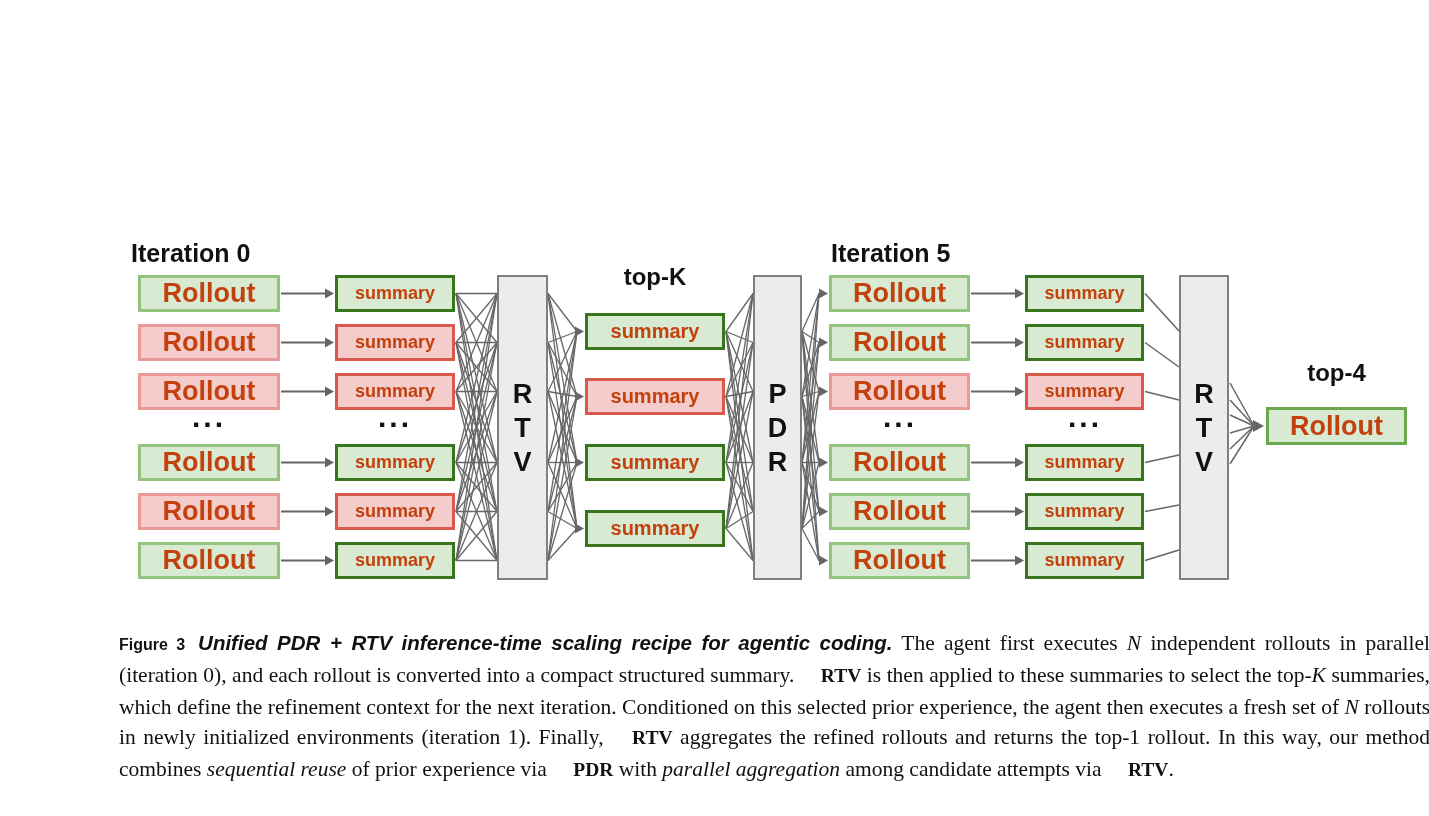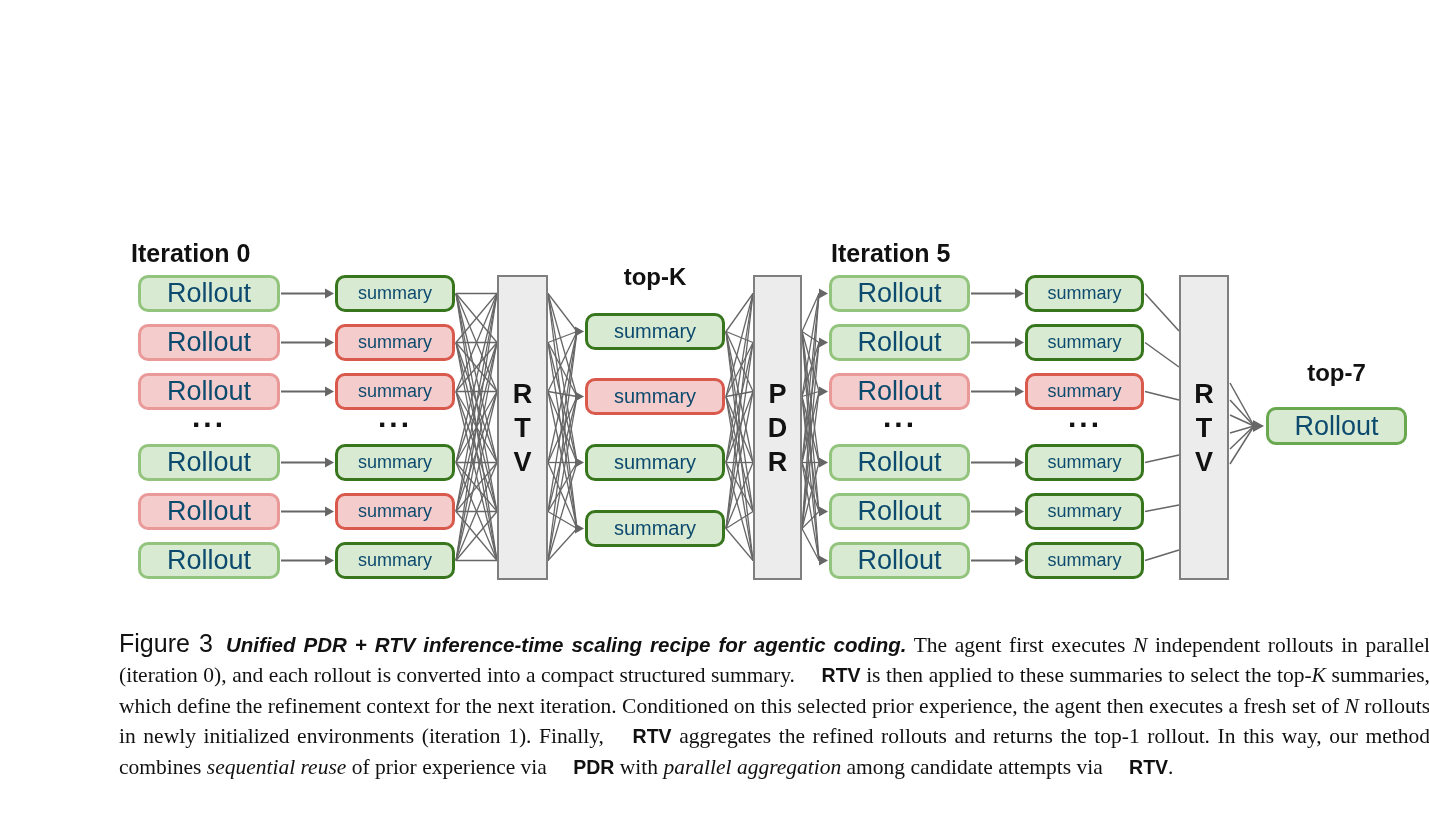--- a/index.html
+++ b/index.html
@@ -1,43 +1,43 @@
 <!DOCTYPE html>
 <html><head>
 <meta charset="utf-8">
 <style>
   html,body{margin:0;padding:0;background:#ffffff;}
   .canvas{position:relative;width:1429px;height:816px;background:#fff;overflow:hidden;
           font-family:"Liberation Sans",sans-serif;}
   svg.wires{position:absolute;left:0;top:0;width:1429px;height:816px;}
 
   .box{position:absolute;box-sizing:border-box;display:flex;align-items:center;justify-content:center;
-       font-weight:normal;color:#0c4a6e;background:#fff;border-radius:10px;}
+       font-weight:bold;color:#c2410c;background:#fff;}
   .rollout{font-size:27px;}
   .summarybox{font-size:18px;}
   .topksummary{font-size:20px;}
   .good-light{background:#d9ead3;border:3px solid #93c47d;}
   .good-dark{background:#d9ead3;border:3px solid #38761d;}
   .bad-light{background:#f4cccc;border:3px solid #ea9999;}
   .bad-dark{background:#f4cccc;border:3px solid #d9594c;}
   .top1box{background:#d9ead3;border:3px solid #6aa84f;font-size:27px;}
 
   .bar{position:absolute;box-sizing:border-box;background:#ececec;border:2px solid #7f7f7f;
        display:flex;flex-direction:column;align-items:center;justify-content:center;
        font-weight:bold;font-size:27px;line-height:34px;color:#111;}
 
   .dlabel{position:absolute;font-weight:bold;font-size:25px;color:#111;}
   .clabel{position:absolute;font-weight:bold;font-size:24px;color:#111;text-align:center;}
   .dots{position:absolute;font-weight:bold;font-size:30px;letter-spacing:3px;color:#111;text-align:center;}
 
   .caption{position:absolute;left:119px;top:606px;width:1311px;text-align:justify;
            font-family:"Liberation Serif",serif;font-size:21.5px;line-height:30.6px;color:#111;}
-  .seg-figlabel{font-family:"Liberation Sans",sans-serif;font-weight:normal;font-size:25px;margin-right:13px;}
+  .seg-figlabel{font-family:"Liberation Sans",sans-serif;font-weight:bold;font-size:16px;margin-right:13px;}
   .seg-boldsans{font-family:"Liberation Sans",sans-serif;font-weight:bold;font-size:20.5px;font-style:italic;}
-  .seg-boldsans-sm{font-family:Liberation Sans, sans-serif;font-weight:bold;font-size:19.5px;padding-left:21px;}
+  .seg-boldsans-sm{font-family:Liberation Serif, serif;font-weight:bold;font-size:19.5px;padding-left:21px;}
   .seg-serif{}
   .seg-mathit{font-style:italic;}
   .seg-serifit{font-style:italic;}
 </style>
 </head>
 <body>
 
 <div class="canvas">
 
   <svg class="wires" id="wires" viewBox="0 0 1429 816">
@@ -194,21 +194,21 @@
       <line x1="1230" y1="415" x2="1254" y2="426" stroke="#666666" stroke-width="1.5"></line>
       <line x1="1230" y1="433" x2="1254" y2="426" stroke="#666666" stroke-width="1.5"></line>
       <line x1="1230" y1="449" x2="1254" y2="426" stroke="#666666" stroke-width="1.5"></line>
       <line x1="1230" y1="464" x2="1254" y2="426" stroke="#666666" stroke-width="1.5"></line>
       <polygon points="1264,426 1253,420 1253,432" fill="#666666"></polygon>
     </svg>
 
   <div class="dlabel" style="left:131px;top:239px;">Iteration 0</div>
   <div class="dlabel" style="left:831px;top:239px;">Iteration 5</div>
   <div class="clabel" style="left:585px;top:263px;width:140px;">top-K</div>
-  <div class="clabel" style="left:1266px;top:359px;width:141px;">top-7</div>
+  <div class="clabel" style="left:1266px;top:359px;width:141px;">top-4</div>
 
   <div class="bar" style="left:497px;top:275px;width:51px;height:305px;">
     <span>R</span>
     <span>T</span>
     <span>V</span>
   </div>
   <div class="bar" style="left:753px;top:275px;width:49px;height:305px;">
     <span>P</span>
     <span>D</span>
     <span>R</span>

